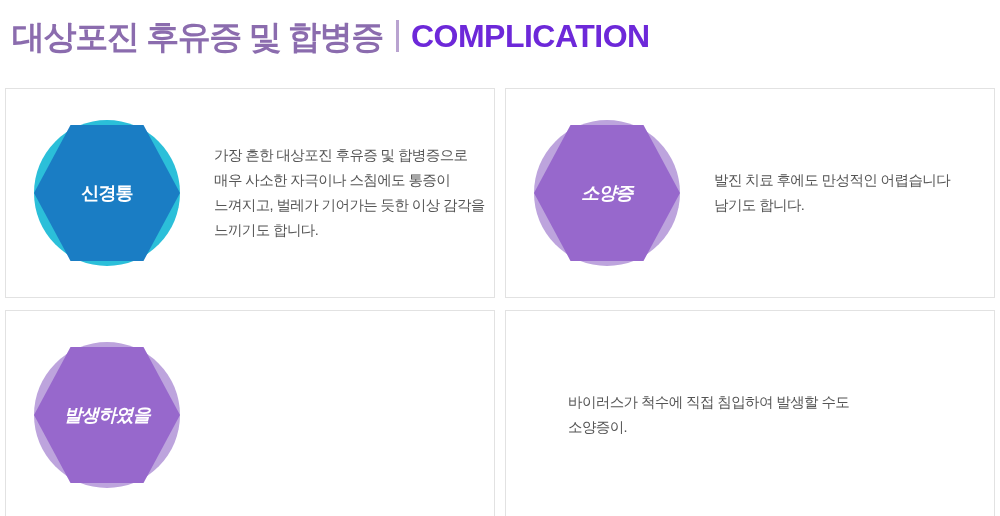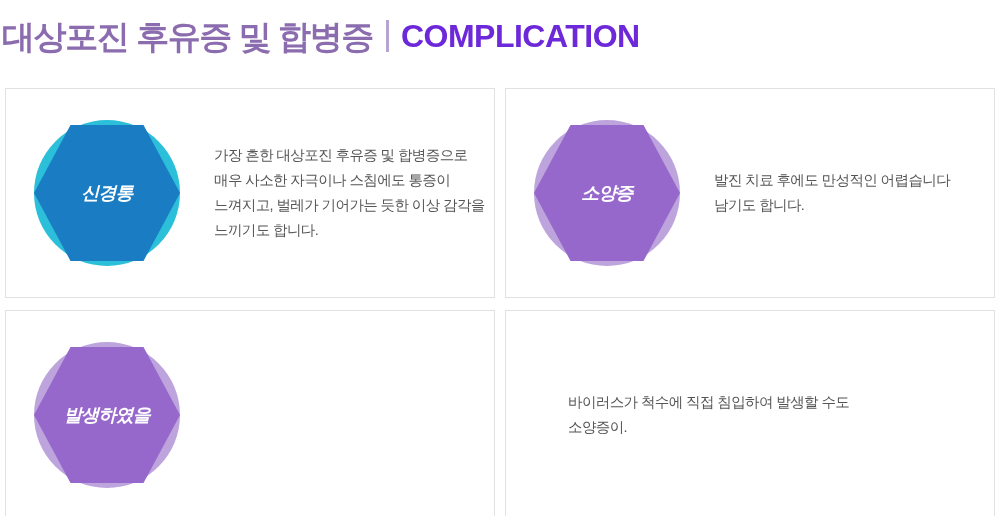--- a/index.html
+++ b/index.html
@@ -17,21 +17,21 @@
 
   
   .page-header {
     position: absolute;
     left: 0;
     top: 0;
     width: 1000px;
     height: 72px;
     display: flex;
     align-items: center;
-    padding-left: 2px;
+    padding-left: 12px;
   }
   .title-ko {
     font-size: 33px;
     font-weight: 700;
     color: #8b6cae;
     letter-spacing: -1.4px;
     line-height: 1;
     white-space: nowrap;
   }
   .title-divider {
@@ -104,21 +104,21 @@
     font-size: 18px;
     font-weight: 700;
     letter-spacing: -0.8px;
     line-height: 1;
     white-space: nowrap;
     text-align: center;
   }
 
   
   .theme-blue   .badge-circle { background: #2bbfd9; }
-  .theme-blue   .badge-hex    { background: #1a7dc4; font-style: italic; }
+  .theme-blue   .badge-hex    { background: #1a7dc4; }
   .theme-purple .badge-circle { background: #bda4dd; }
   .theme-purple .badge-hex    { background: #9768cc; font-style: italic; }
 
   
   .card-desc {
     margin-left: 34px;
     font-size: 14.5px;
     line-height: 25px;
     color: #555555;
     letter-spacing: -0.6px;

